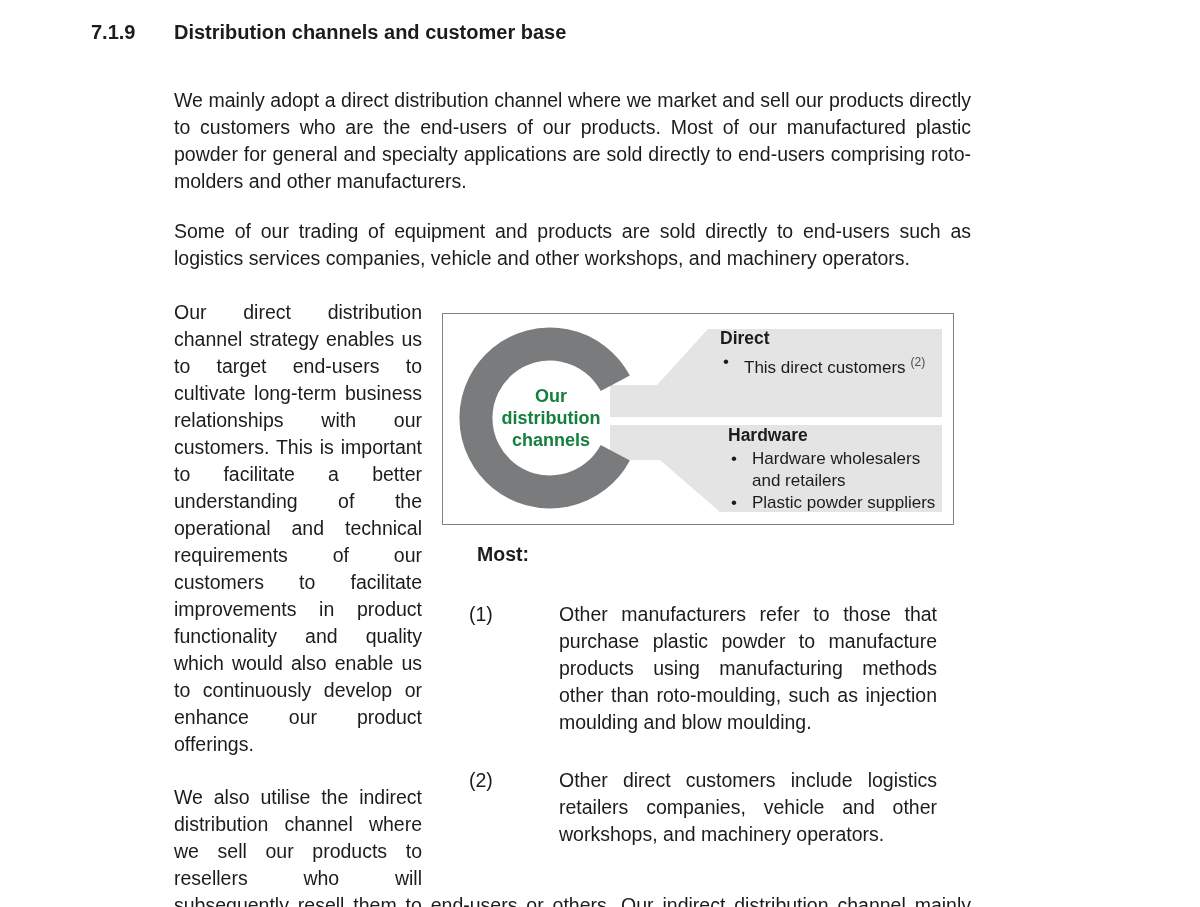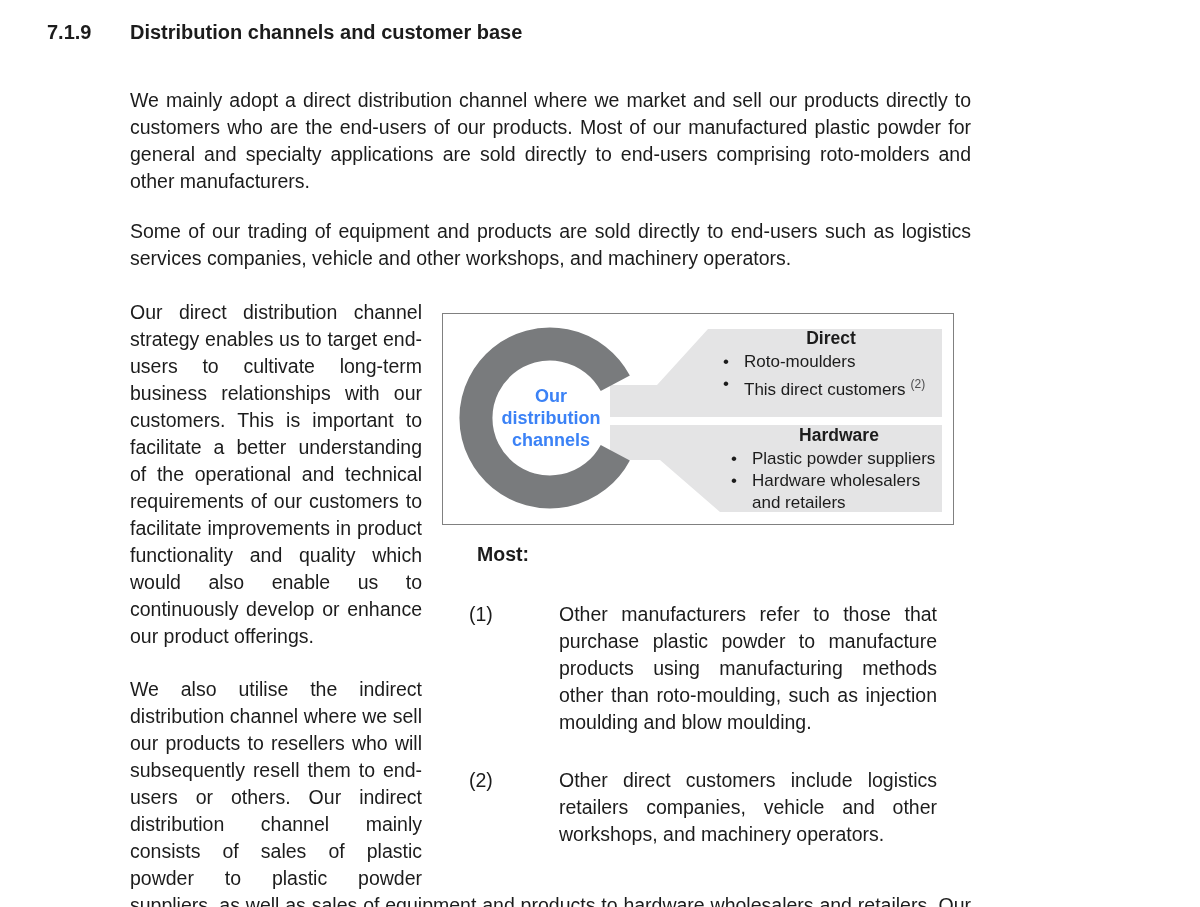--- a/index.html
+++ b/index.html
@@ -7,20 +7,21 @@
   .page {
     position: relative;
     width: 1044px;
     height: 907px;
     background: #ffffff;
     color: #1c1c1c;
     font-family: "Liberation Sans", "DejaVu Sans", sans-serif;
     font-size: 19.5px;
     line-height: 27px;
     overflow: hidden;
+    padding-left: 44px;
   }
   
   .heading {
     padding: 20px 73px 0 47px;
     font-weight: bold;
     font-size: 20px;
     line-height: 24px;
   }
   .sec-num { display: inline-block; width: 83px; }
   
@@ -51,31 +52,31 @@
   .diagram-box svg { position: absolute; left: 0; top: 0; }
   .ring-arc { stroke: var(--ring, #797b7d); stroke-width: 33; fill: none; }
   .banner { fill: var(--banner-bg, #e4e4e5); }
   .center-label {
     position: absolute;
     left: 42px; top: 71px; width: 132px;
     text-align: center;
     font-weight: bold;
     font-size: 18px;
     line-height: 22px;
-    color: #3b82f6;
+    color: #15803d;
   }
   .chan {
     position: absolute;
     font-size: 17px;
     line-height: 22px;
     color: #1c1c1c;
   }
   .chan.direct { left: 277px; top: 13px; width: 222px; }
   .chan.indirect { left: 285px; top: 110px; width: 222px; }
-  .chan .chan-title { font-weight: bold; font-size: 17.5px; text-align: center; }
+  .chan .chan-title { font-weight: bold; font-size: 17.5px; }
   .chan ul { list-style: none; margin-top: 2px; }
   .chan li { position: relative; padding-left: 24px; }
   .chan.direct li { white-space: nowrap; }
   .chan li::before { content: "\2022"; position: absolute; left: 3px; }
   .chan li sup { font-size: 12px; margin-left: 5px; color: #4c4c4e; }
   .chan li sup:empty { display: none; margin: 0; }
   
   .notes-label {
     margin: 16px 0 0 35px;
     font-weight: bold;
@@ -112,30 +113,29 @@
             <polygon class="banner" points="167,71 214,71 265,15 499,15 499,103 167,103"></polygon>
             <polygon class="banner" points="167,111 499,111 499,198 277,198 217,146 167,146"></polygon>
             <path class="ring-arc" d="M 172.3 69.3 A 74 74 0 1 0 172.3 138.7"></path>
           </svg>
 
           <div class="center-label">Our distribution channels</div>
 
           <div class="chan direct">
             <div class="chan-title">Direct</div>
             <ul>
-              <li><span>Roto-moulders</span></li>
               <li><span>This direct customers</span><sup>(2)</sup></li>
             </ul>
           </div>
 
           <div class="chan indirect">
             <div class="chan-title">Hardware</div>
             <ul>
+              <li><span>Hardware wholesalers and retailers</span></li>
               <li><span>Plastic powder suppliers</span></li>
-              <li><span>Hardware wholesalers and retailers</span></li>
             </ul>
           </div>
         </div>
 
         <div class="notes">
           <div class="notes-label">Most:</div>
           <div class="note-row n1">
             <span class="note-num">(1)</span>
             <span class="note-text">Other manufacturers refer to those that purchase plastic powder to manufacture products using manufacturing methods other than roto-moulding, such as injection moulding and blow moulding.</span>
           </div>

